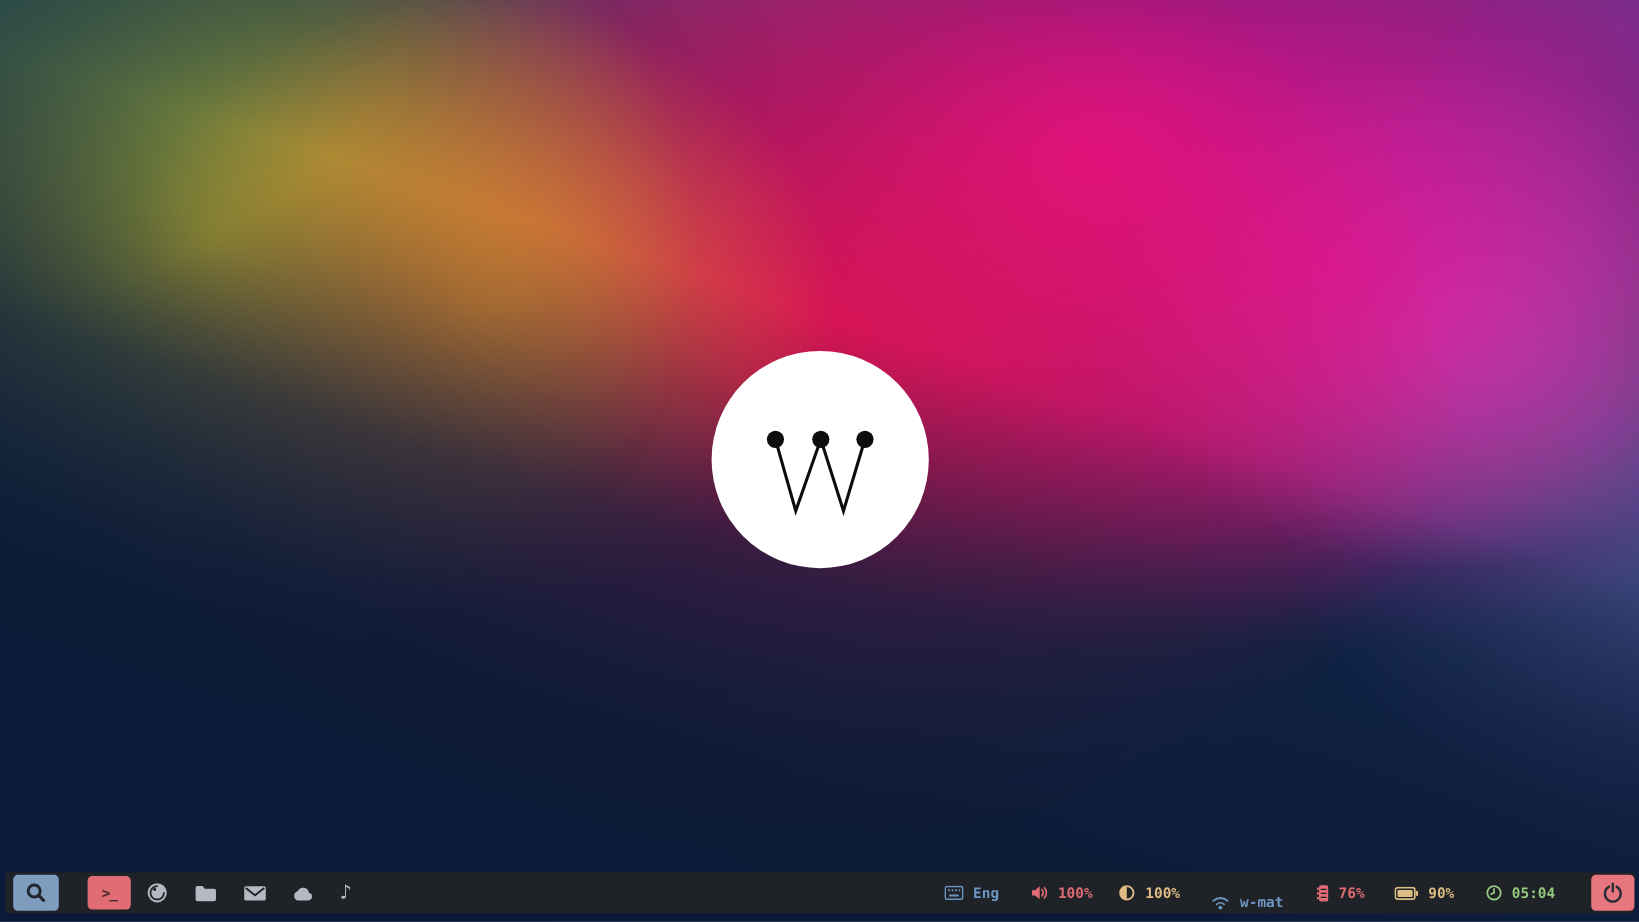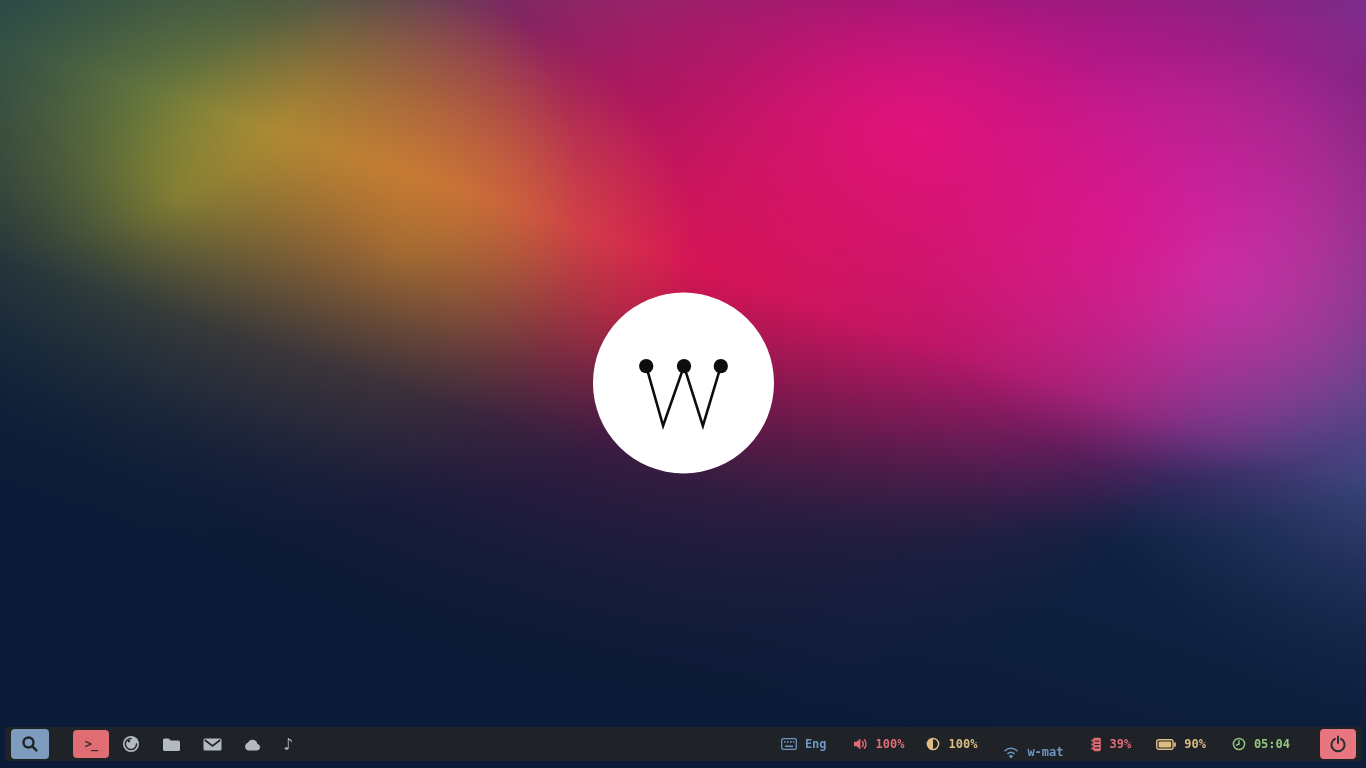--- a/index.html
+++ b/index.html
@@ -36,21 +36,21 @@
   .btn-search{margin-left:6px;width:38px;height:30px;background:#7d9cbe;}
   .btn-terminal{margin-left:24px;width:36px;height:28px;background:#e06c74;
     color:#41272b;font-weight:bold;font-size:12px;letter-spacing:-1px;}
   .launcher-icon{display:flex;align-items:center;justify-content:center;cursor:pointer;color:#b4bac2;}
   .li-firefox{margin-left:13px;}
   .li-files{margin-left:22px;}
   .li-mail{margin-left:22px;}
   .li-cloud{margin-left:21px;}
   .li-music{margin-left:21px;font-size:17px;line-height:17px;}
   
-  .status{margin-left:auto;display:flex;align-items:center;padding-right:6px;}
+  .status{margin-left:auto;display:flex;align-items:center;}
   .module{display:flex;align-items:center;gap:8px;font-size:12px;font-weight:bold;cursor:pointer;}
   .m-kb{margin-left:0;}
   .m-vol{margin-left:26px;}
   .m-bri{margin-left:22px;}
   .m-wifi{margin-left:26px;margin-top:16px;}
   .m-mem{margin-left:27px;}
   .m-bat{margin-left:25px;}
   .m-clk{margin-left:26px;}
   .c-blue{color:#6d96c2;}
   .c-red{color:#e06c75;}
@@ -165,21 +165,21 @@
     <div class="module m-mem c-red">
       <svg width="11" height="15" viewBox="0 0 11 15">
         <rect x="2.2" y="0.8" width="7.6" height="13.4" rx="1.4" fill="#e06c75"></rect>
         <rect x="0.4" y="2.6" width="1.6" height="2" fill="#e06c75"></rect>
         <rect x="0.4" y="6.5" width="1.6" height="2" fill="#e06c75"></rect>
         <rect x="0.4" y="10.4" width="1.6" height="2" fill="#e06c75"></rect>
         <line x1="3.6" y1="4.2" x2="8.4" y2="4.2" stroke="#1f2227" stroke-width="1.1"></line>
         <line x1="3.6" y1="7.5" x2="8.4" y2="7.5" stroke="#1f2227" stroke-width="1.1"></line>
         <line x1="3.6" y1="10.8" x2="8.4" y2="10.8" stroke="#1f2227" stroke-width="1.1"></line>
       </svg>
-      <span>39%</span>
+      <span>76%</span>
     </div>
 
     <div class="module m-bat c-yellow">
       <svg width="20" height="11" viewBox="0 0 20 11">
         <rect x="0.75" y="0.75" width="16.3" height="9.5" rx="2" fill="none" stroke="#ddbd83" stroke-width="1.4"></rect>
         <rect x="18" y="3.2" width="1.8" height="4.6" rx="0.9" fill="#ddbd83"></rect>
         <rect x="2.6" y="2.6" width="12.6" height="5.8" rx="1" fill="#ddbd83"></rect>
       </svg>
       <span>90%</span>
     </div>

